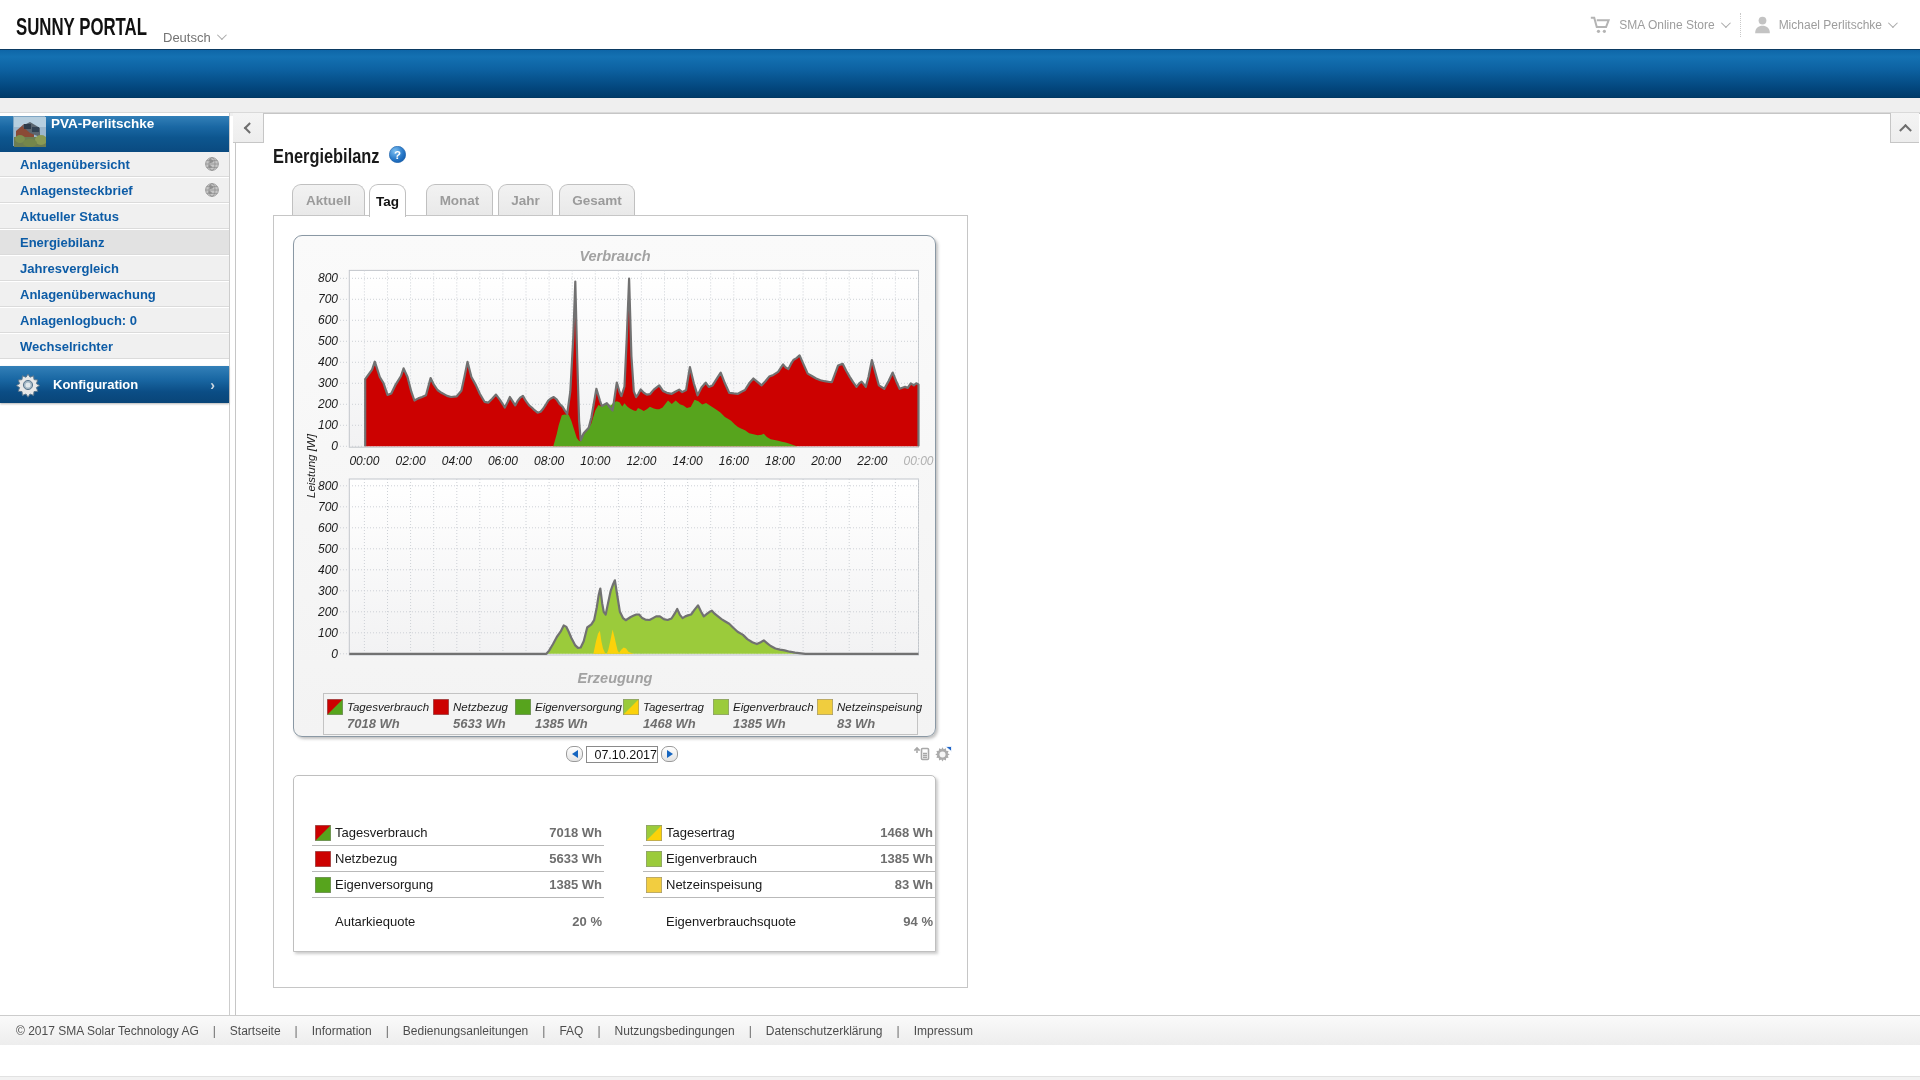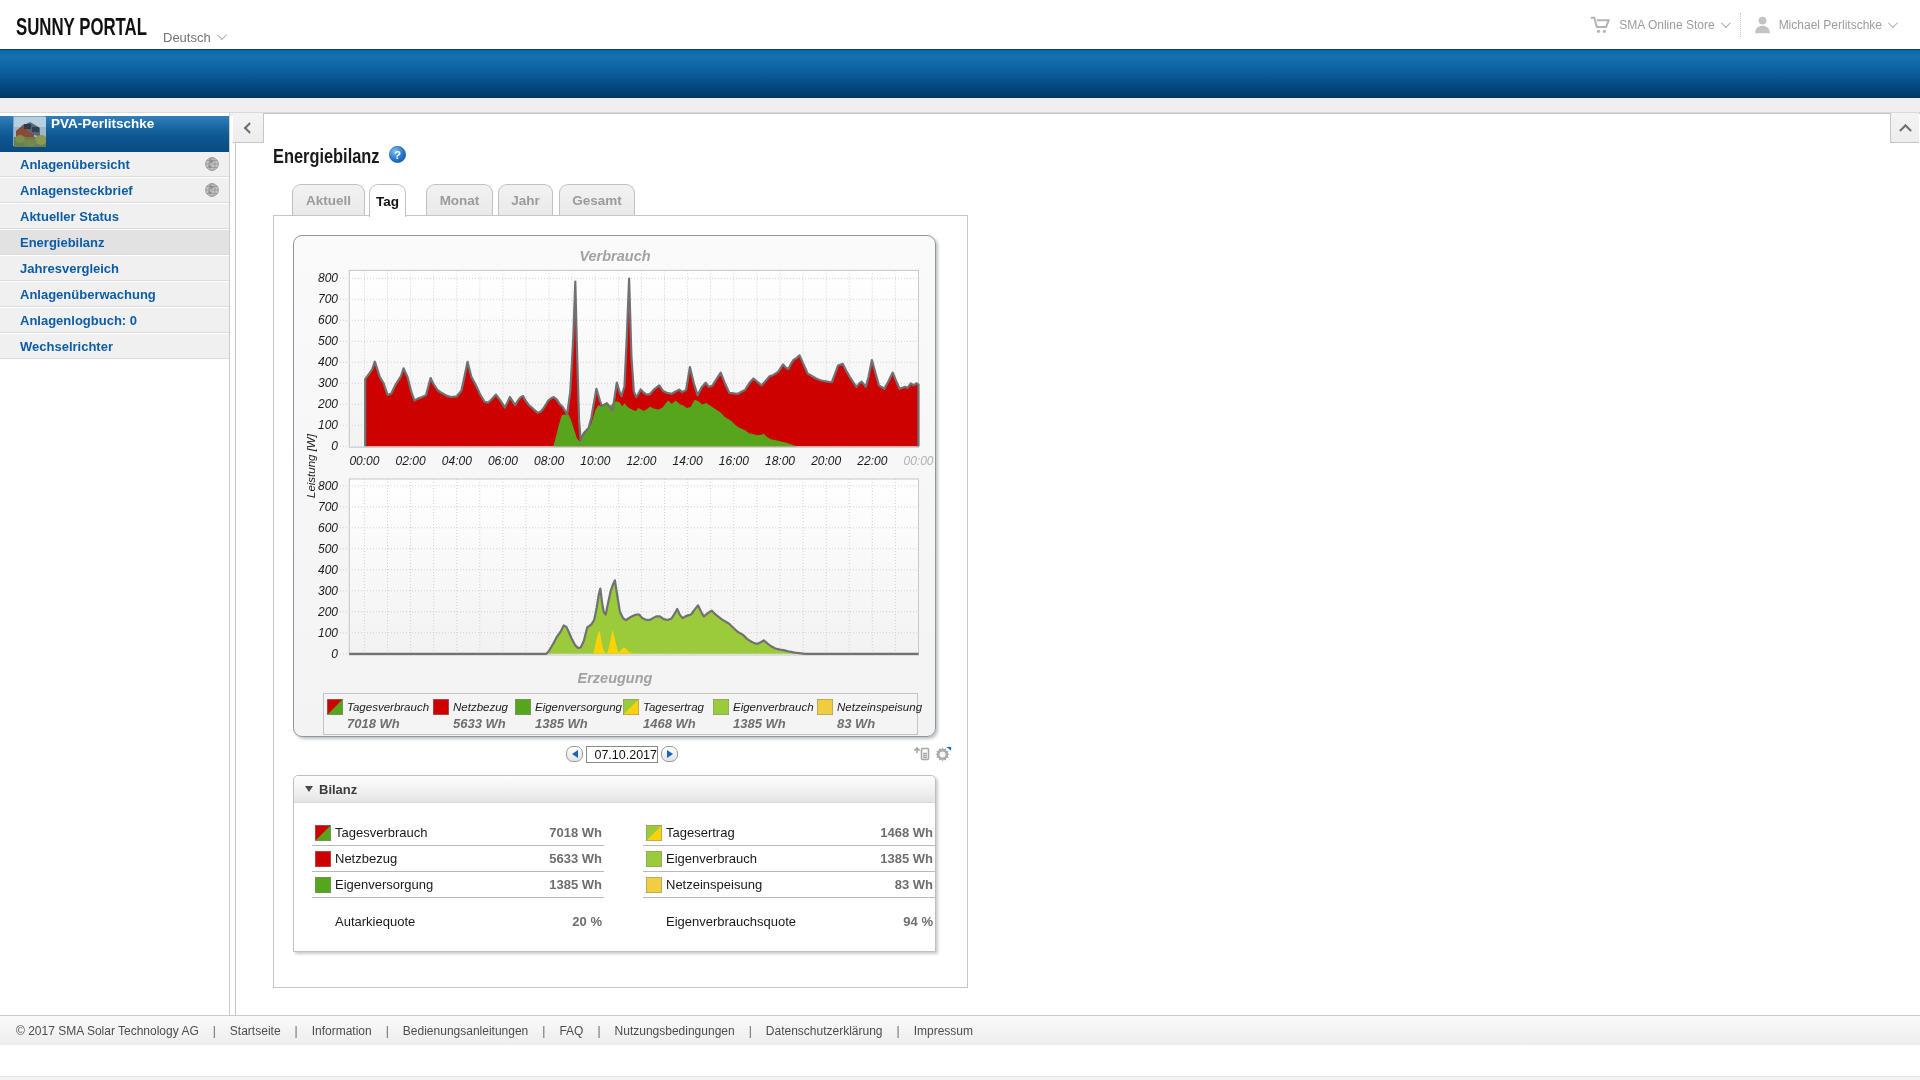--- a/index.html
+++ b/index.html
@@ -188,20 +188,33 @@
       <span>Jahresvergleich</span>
     </div>
     <div style="top:169px;" class="mitem">
       <span>Anlagenüberwachung</span>
     </div>
     <div style="top:195px;" class="mitem">
       <span>Anlagenlogbuch: 0</span>
     </div>
     <div style="top:221px;" class="mitem">
       <span>Wechselrichter</span>
+    </div>
+  <div id="konfig">
+      <span class="gear">
+        <svg width="30" height="30" viewBox="0 0 30 30">
+          <g fill="#e8e8e8" stroke="#5a768d" stroke-width="1">
+            <path d="M15 4 l2 3.2 3.6-1.4 .4 3.8 3.8 .4-1.4 3.6 3.2 2-3.2 2 1.4 3.6-3.8 .4-.4 3.8-3.6-1.4-2 3.2-2-3.2-3.6 1.4-.4-3.8-3.8-.4 1.4-3.6-3.2-2 3.2-2-1.4-3.6 3.8-.4 .4-3.8 3.6 1.4z"></path>
+          </g>
+          <circle cx="15" cy="15" r="4.6" fill="#9fb3c2" stroke="#5a768d"></circle>
+          <circle cx="15" cy="15" r="2.6" fill="#dfe7ec"></circle>
+        </svg>
+      </span>
+      <span class="ktext">Konfiguration</span>
+      <span class="karr">›</span>
     </div>
 </div>
 
 <div id="pgtitle" class="abs">Energiebilanz</div>
 <div id="helpico" class="abs"><svg width="17" height="17" viewBox="0 0 17 17">
       <defs>
         <radialGradient id="hg" cx="0.35" cy="0.3" r="0.9">
           <stop offset="0" stop-color="#7dc0f2"></stop>
           <stop offset="0.55" stop-color="#2878c8"></stop>
           <stop offset="1" stop-color="#0a50a0"></stop>
@@ -416,21 +429,20 @@
     </svg></div>
 <div class="abs navico" style="left:933px; top:745px;"><svg width="19" height="19" viewBox="0 0 19 19">
       <g fill="#ababab">
         <path d="M9.5 2.2 l1.2 2 2.2-.9 .3 2.4 2.4 .3-.9 2.2 2 1.2-2 1.2 .9 2.2-2.4 .3-.3 2.4-2.2-.9-1.2 2-1.2-2-2.2 .9-.3-2.4-2.4-.3 .9-2.2-2-1.2 2-1.2-.9-2.2 2.4-.3 .3-2.4 2.2 .9z"></path>
       </g>
       <circle cx="9.5" cy="9.5" r="3" fill="#f5f5f5"></circle>
       <polygon points="12.5,1.5 18.5,1.5 18.5,6.5" fill="#1e64c8" stroke="#fff" stroke-width="0.8"></polygon>
     </svg></div>
 
 <div id="bilanz" class="abs">
-  <div id="bilanzhead"><span class="tri2"></span>Bilanz</div>
   <div class="bcol" style="left:18px;">
     <div class="brow">
         <div class="bic">
           <svg width="16" height="16" style="display:block">
             <rect width="16" height="16" fill="#57a41d"></rect>
             <polygon points="0,0 16,0 0,16" fill="#cc0100"></polygon>
             <rect width="16" height="16" fill="none" stroke="#8a8a8a" stroke-width="1"></rect>
           </svg>
         </div>
         <div class="blab">Tagesverbrauch</div>

